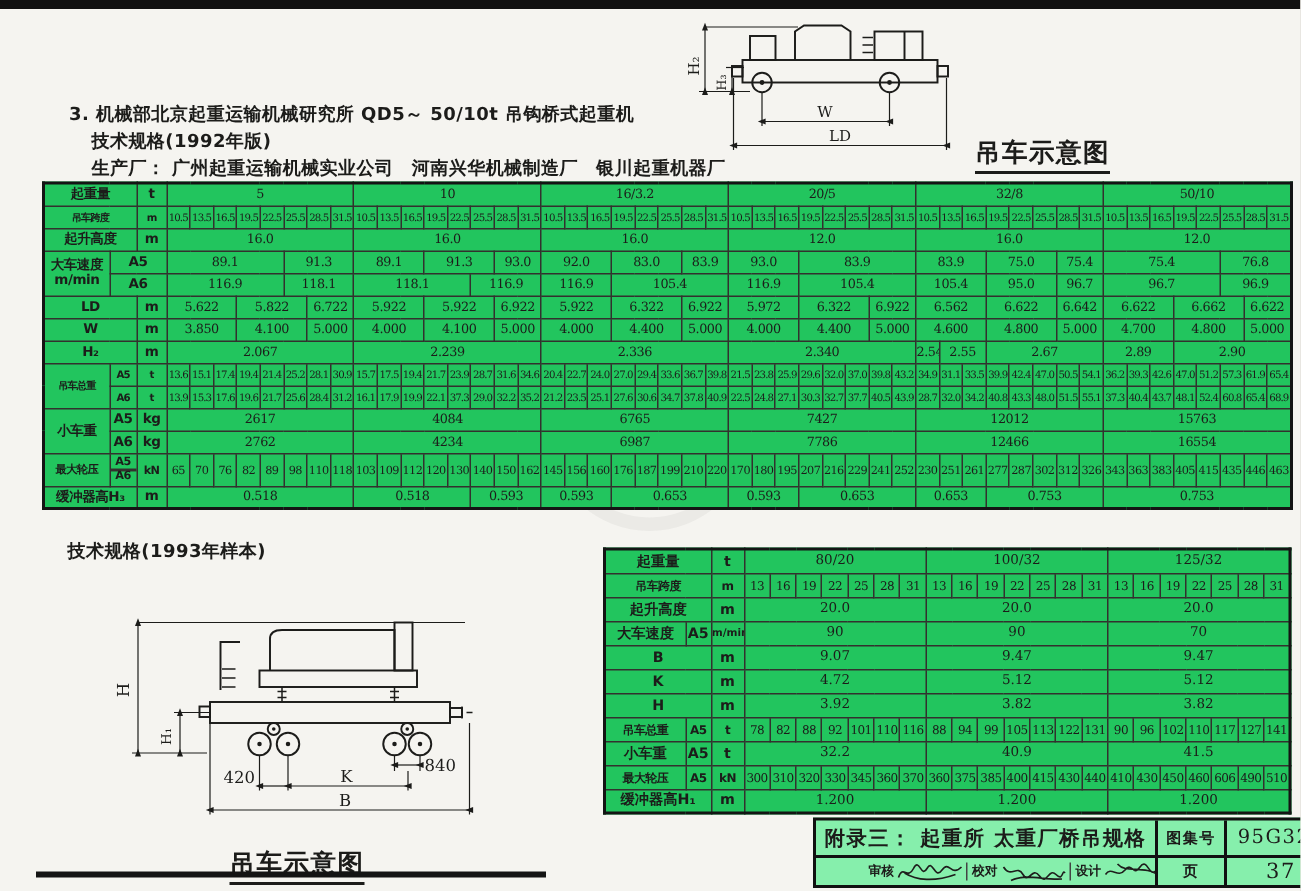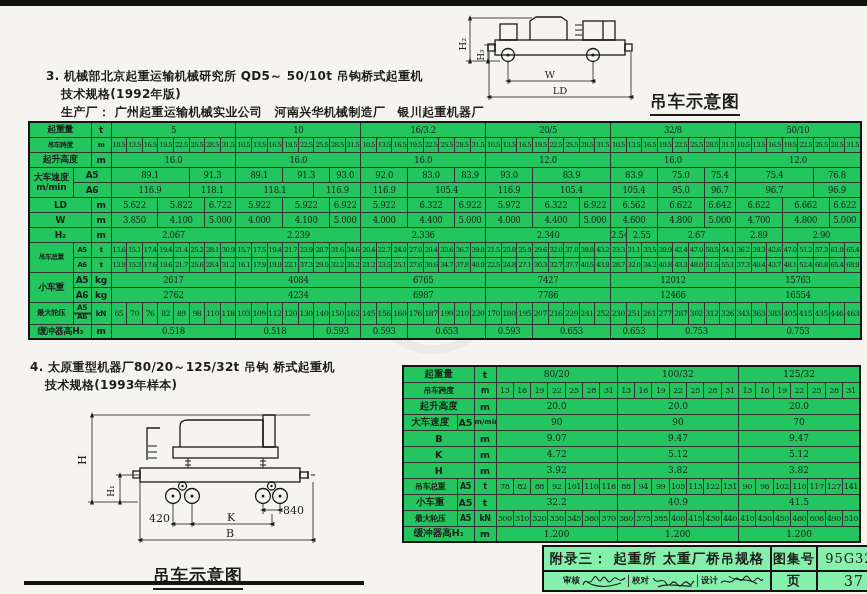--- a/index.html
+++ b/index.html
@@ -44,24 +44,24 @@
   .dcaption{position:absolute;font-weight:bold;font-size:17px;letter-spacing:1px;
             border-bottom:2px solid #1c1c1a;padding-bottom:1px;}
 
   .titleblock{position:absolute;left:542px;top:545px;width:329px;height:43px;
               border:2.5px solid #111;background:#86efac;display:grid;
               grid-template-rows:25px 1fr;font-family:"DejaVu Sans","Liberation Sans",sans-serif;text-align:right;}
   .tb-r{display:grid;grid-template-columns:228px 46px 1fr;}
   .tb-r1{border-bottom:2px solid #111;}
   .tb-cell{display:flex;align-items:center;justify-content:center;overflow:hidden;}
   .tb-appendix{font-weight:bold;font-size:13.5px;letter-spacing:1px;border-right:2px solid #111;}
-  .tb-lab{font-weight:bold;font-size:13px;border-right:2px solid #111;letter-spacing:1px;}
+  .tb-lab{font-weight:bold;font-size:10px;border-right:2px solid #111;letter-spacing:1px;}
   .tb-val{font-family:"DejaVu Serif","Liberation Serif",serif;font-size:13px;font-weight:normal;letter-spacing:1px;padding-left:17px;}
   .tb-val-sm{font-size:14px;}
-  .tb-sigrow{justify-content:flex-start;border-right:2px solid #111;padding-left:19px;gap:1px;}
+  .tb-sigrow{justify-content:flex-start;border-right:2px solid #111;padding-left:4px;gap:1px;margin-left:31px;}
   .tb-small{font-size:8.5px;font-weight:bold;white-space:nowrap;}
   .sig{flex:0 0 auto;}
 
   .dim-label{font-family:"DejaVu Serif","Liberation Serif",serif;}
 </style>
 </head>
 <body>
 
 <div class="page">
   <div class="scanbar-top"></div>
@@ -321,21 +321,21 @@
             <td>36.7</td>
             <td>39.8</td>
             <td>21.5</td>
             <td>23.8</td>
             <td>25.9</td>
             <td>29.6</td>
             <td>32.0</td>
             <td>37.0</td>
             <td>39.8</td>
             <td>43.2</td>
-            <td>23.3</td>
+            <td>34.9</td>
             <td>31.1</td>
             <td>33.5</td>
             <td>39.9</td>
             <td>42.4</td>
             <td>47.0</td>
             <td>50.5</td>
             <td>54.1</td>
             <td>36.2</td>
             <td>39.3</td>
             <td>42.6</td>
@@ -484,21 +484,20 @@
             <td colspan="5">0.653</td>
             <td colspan="3">0.653</td>
             <td colspan="5">0.753</td>
             <td colspan="8">0.753</td>
           </tr>
         </tbody>
       </table>
   </div>
 
   <div class="sec-title" style="left:30px;top:358px;width:360px;">
-    <div>4. 太原重型机器厂80/20～125/32t 吊钩 桥式起重机</div>
     <div class="ind">技术规格(1993年样本)</div>
   </div>
 
   <div class="diagram" style="left:38px;top:398px;">
     <svg width="330" height="160" viewBox="0 0 330 160">
       <defs>
         <marker id="ar2" markerWidth="8" markerHeight="8" refX="4" refY="4" orient="auto">
           <path d="M0.5 4 L7 1.5 L7 6.5 Z" fill="#1c1c1a"></path>
         </marker>
       </defs>

